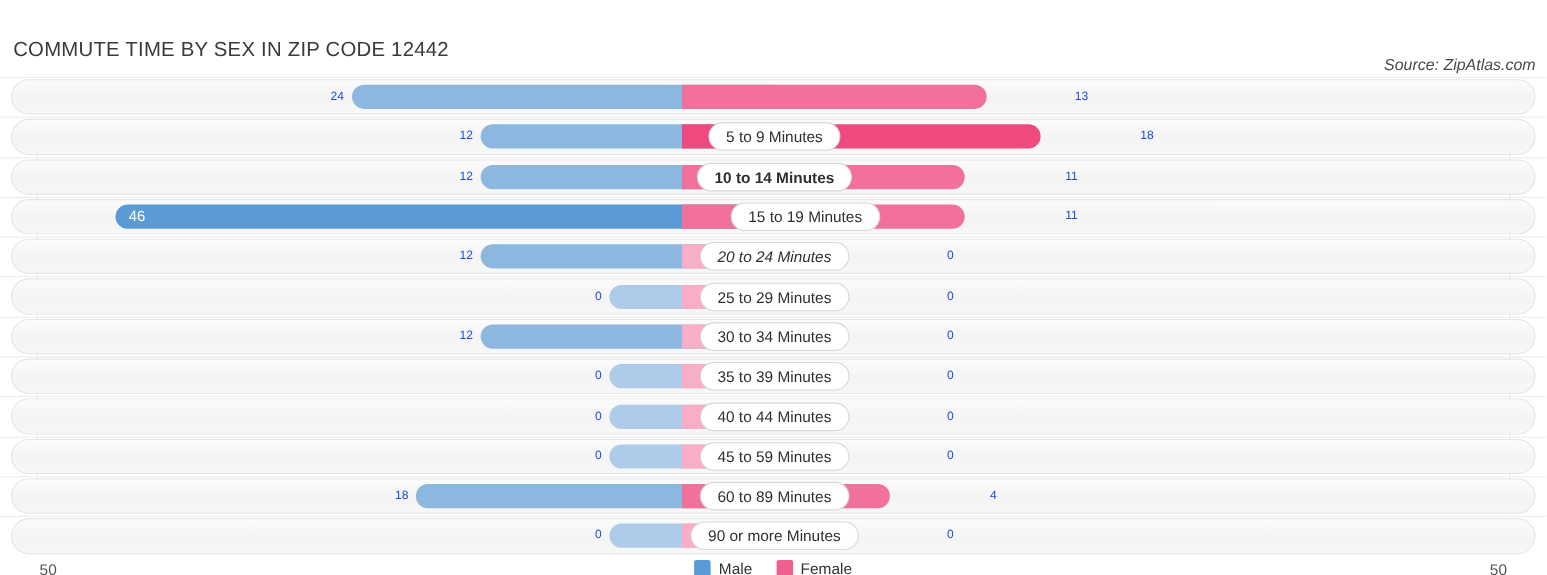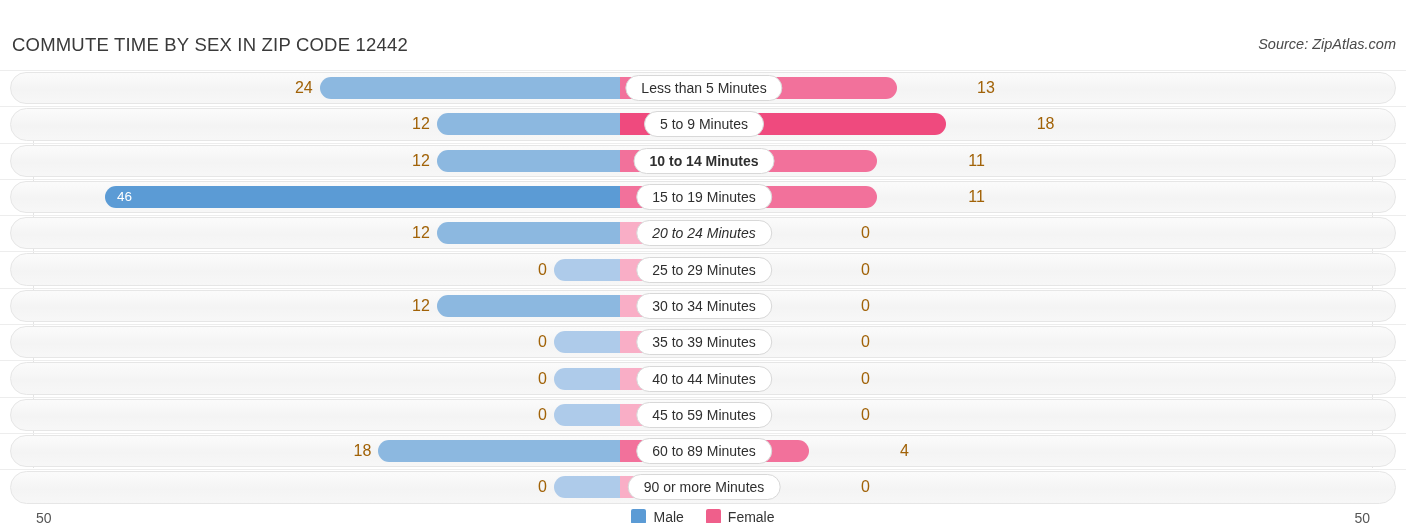--- a/index.html
+++ b/index.html
@@ -29,21 +29,21 @@
     top: 10px;
     font-size: 18.5px;
     letter-spacing: 0.2px;
     color: #3a3a3a;
     font-weight: 400;
     white-space: nowrap;
   }
   .source-note {
     position: absolute;
     right: 10px;
-    top: 12px;
+    top: 28px;
     font-size: 14.5px;
     font-style: italic;
     color: #4a4a4a;
     white-space: nowrap;
   }
 
   
   .plot {
     position: relative;
     margin: 0;
@@ -105,22 +105,22 @@
   }
   .bar.female {
     border-radius: 0 11px 11px 0;
   }
 
   
   .val {
     position: absolute;
     top: 50%;
     transform: translateY(-50%);
-    font-size: 16px;
-    color: #a16207;
+    font-size: 11px;
+    color: #1d4ed8;
     white-space: nowrap;
     line-height: 1;
   }
   .val.male   { text-align: right; }
   .val.female { text-align: left; }
 
   
   .val-inside {
     position: absolute;
     top: 50%;
@@ -200,21 +200,20 @@
 <div class="plot" id="plot">
   <div class="axis-guide left"></div>
   <div class="axis-guide right"></div>
 <div class="row">
       <div class="rule"></div>
       <div class="track"></div>
       <div class="bar male" title="Male: 24" style="left: 319.76px; width: 384.24px; background: rgb(140, 184, 224);"></div>
       <div class="val male" style="right: 1093.24px;">24</div>
       <div class="bar female" title="Female: 13" style="left: 620px; width: 276.88px; background: rgb(242, 113, 155);"></div>
       <div class="val female" style="left: 961px; margin-left: 16px;">13</div>
-      <div class="pill" style="left: 704px;">Less than 5 Minutes</div>
     </div>
     <div class="row">
       <div class="rule"></div>
       <div class="track"></div>
       <div class="bar male" title="Male: 12" style="left: 436.88px; width: 267.12px; background: rgb(140, 184, 224);"></div>
       <div class="val male" style="right: 976.12px;">12</div>
       <div class="bar female" title="Female: 18" style="left: 620px; width: 325.68px; background: rgb(239, 74, 126);"></div>
       <div class="val female" style="left: 1036.68px;">18</div>
       <div class="pill" style="left: 704px;">5 to 9 Minutes</div>
     </div>
@@ -227,21 +226,21 @@
       <div class="val female" style="left: 968.36px;">11</div>
       <div class="pill" style="left: 704px; font-weight: bold;">10 to 14 Minutes</div>
     </div>
     <div class="row">
       <div class="rule"></div>
       <div class="track"></div>
       <div class="bar male" title="Male: 46" style="left: 105.04px; width: 598.96px; background: rgb(91, 155, 213);"></div>
       <div class="val-inside" style="left: 117.04px;">46</div>
       <div class="bar female" title="Female: 11" style="left: 620px; width: 257.36px; background: rgb(242, 113, 155);"></div>
       <div class="val female" style="left: 968.36px;">11</div>
-      <div class="pill" style="left: 704px;">15 to 19 Minutes</div>
+      <div class="pill" style="left: 732px;">15 to 19 Minutes</div>
     </div>
     <div class="row">
       <div class="rule"></div>
       <div class="track"></div>
       <div class="bar male" title="Male: 12" style="left: 436.88px; width: 267.12px; background: rgb(140, 184, 224);"></div>
       <div class="val male" style="right: 976.12px;">12</div>
       <div class="bar female" title="Female: 0" style="left: 620px; width: 150px; background: rgb(249, 174, 198);"></div>
       <div class="val female" style="left: 861px;">0</div>
       <div class="pill" style="left: 704px; font-style: italic;">20 to 24 Minutes</div>
     </div>

